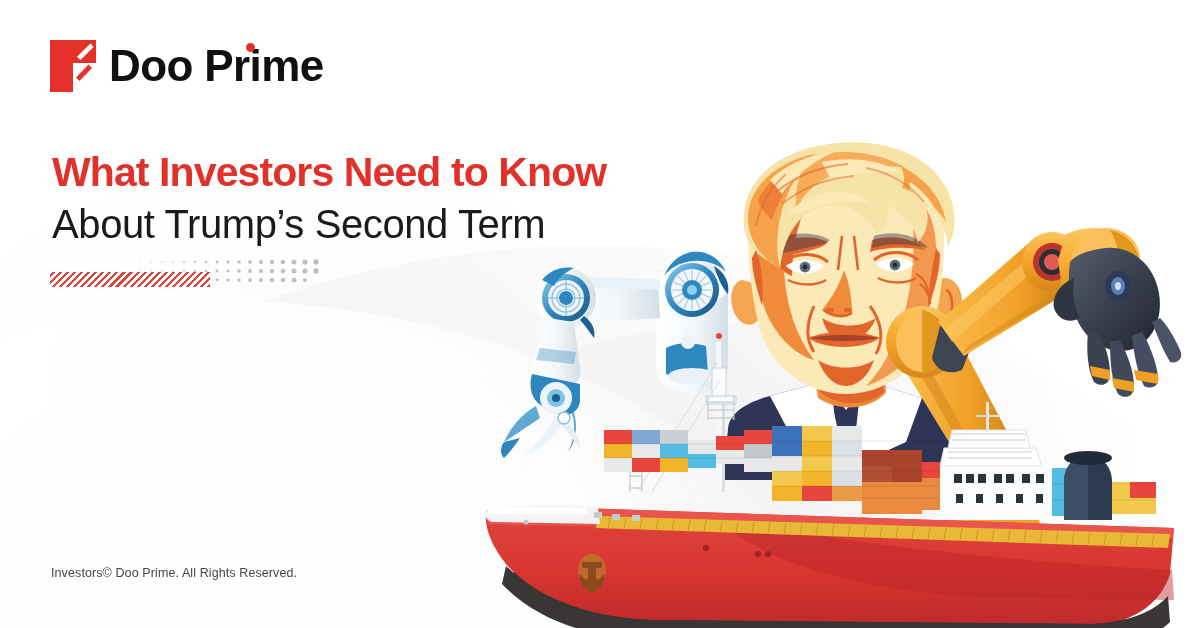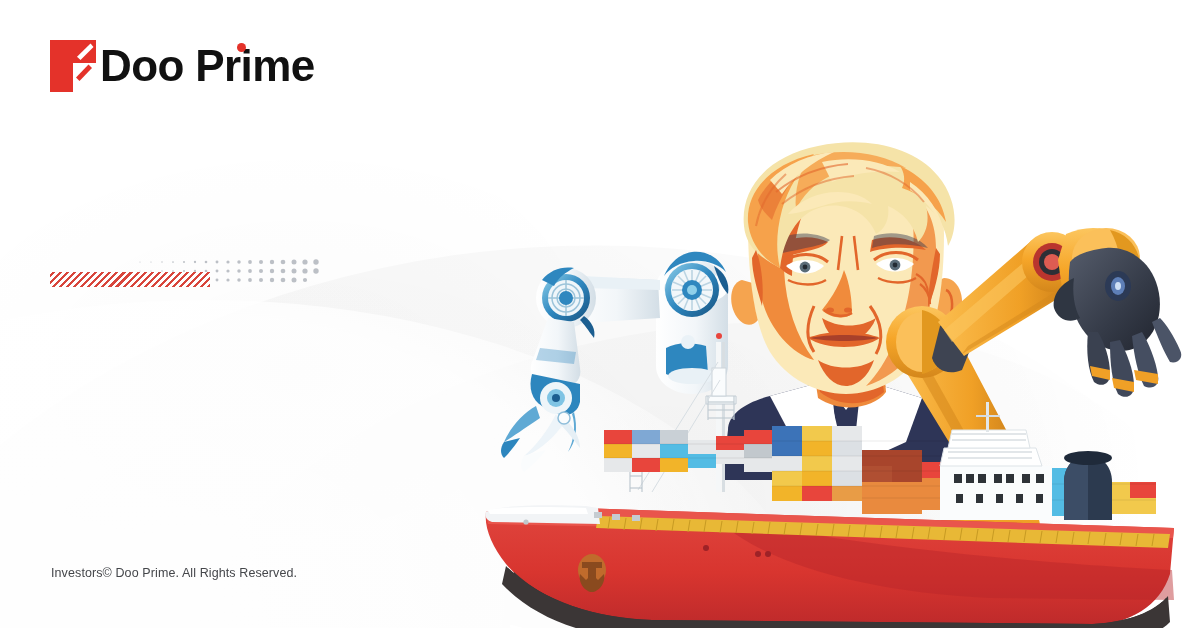--- a/index.html
+++ b/index.html
@@ -67,21 +67,21 @@
     background: radial-gradient(ellipse at 60% 60%, rgba(0,0,0,0.016) 0%, rgba(0,0,0,0) 68%);
   }
 
   
   .logo {
     position: absolute;
     left: 50px;
     top: 40px;
     display: flex;
     align-items: center;
-    gap: 4px;
+    gap: 13px;
   }
   .logo-mark {
     width: 46px;
     height: 52px;
     display: block;
   }
   .logo-word {
     font-family: "Liberation Sans", sans-serif;
     font-size: 44px;
     font-weight: 700;
@@ -205,20 +205,24 @@
       <path d="M38.5 24.0 L42.0 27.5 L29.0 41.0 L25.5 37.5 Z" fill="#ffffff"></path>
       <rect x="23" y="23" width="23" height="29" fill="#ffffff"></rect>
       <path d="M38.5 24.5 L42.0 28.0 L29.5 41.0 L26.0 37.5 Z" fill="#E4322A"></path>
     </svg>
     <div class="logo-word">
       <span>Doo Prime</span>
       <span class="dot"></span>
     </div>
   </div>
 
+  <div class="headline">
+    <div class="headline-line1">What Investors Need to Know</div>
+    <div class="headline-line2">About Trump’s Second Term</div>
+  </div>
 
   <div class="deco">
     <div class="deco-dots">
       <svg width="200" height="32" viewBox="0 0 200 32">
         <g fill="#BCC0C6">
           <circle cx="4" cy="4" r="0.5"></circle>
             <circle cx="4" cy="13" r="0.5"></circle>
             <circle cx="4" cy="22" r="0.5"></circle>
           <circle cx="15" cy="4" r="0.6"></circle>
             <circle cx="15" cy="13" r="0.6"></circle>

